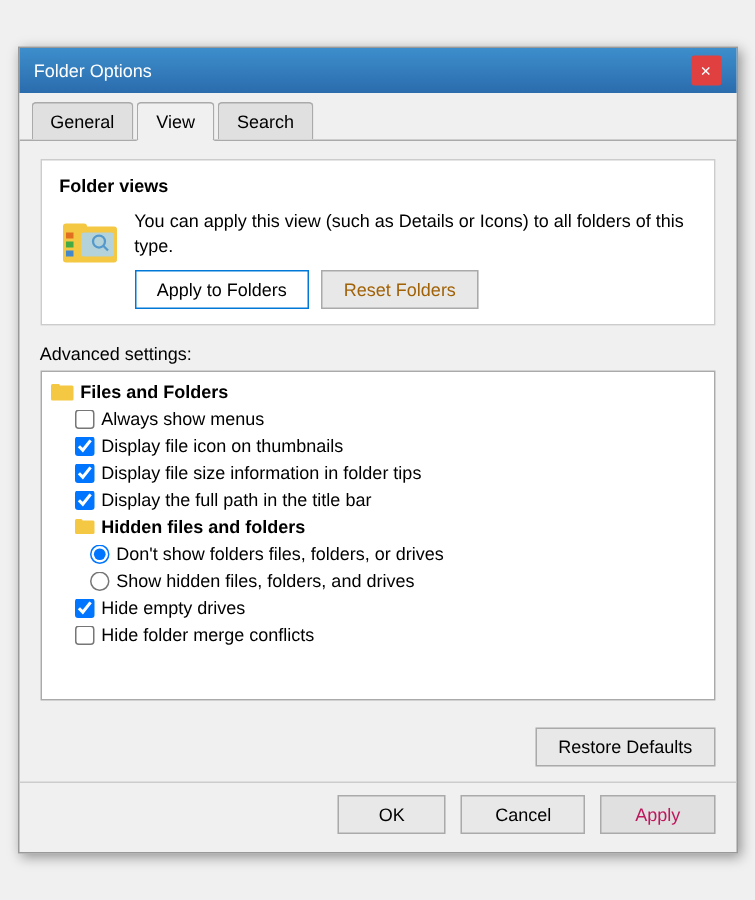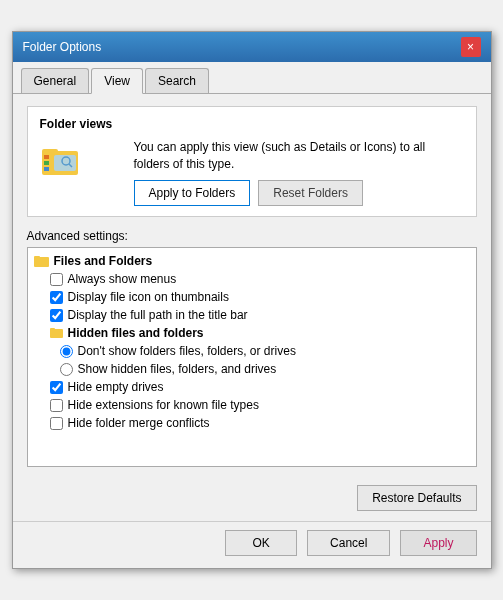--- a/index.html
+++ b/index.html
@@ -113,21 +113,21 @@
       border: 1px solid #0078d7;
       color: #000;
       font-size: 12px;
       cursor: pointer;
       height: 26px;
     }
     .btn-reset-folders {
       padding: 4px 14px;
       background: #e8e8e8;
       border: 1px solid #aaa;
-      color: #404040;
+      color: #a16207;
       font-size: 12px;
       cursor: pointer;
       height: 26px;
     }
     .advanced-label {
       font-size: 12px;
       margin-bottom: 4px;
     }
     .settings-list-container {
       border: 1px solid #aaa;
@@ -276,21 +276,21 @@
 
             <rect x="14" y="14" width="22" height="16" rx="2" fill="#a8d4f5" opacity="0.85"></rect>
             <circle cx="26" cy="20" r="4" fill="none" stroke="#5599cc" stroke-width="1.5"></circle>
             <line x1="29" y1="23" x2="32" y2="26" stroke="#5599cc" stroke-width="1.5"></line>
 
             <rect x="4" y="14" width="5" height="4" fill="#e07020"></rect>
             <rect x="4" y="20" width="5" height="4" fill="#44aa44"></rect>
             <rect x="4" y="26" width="5" height="4" fill="#4488cc"></rect>
           </svg>
         </div>
-        <div style="flex:1;margin-left:44px;">
+        <div style="flex:1;">
           <div class="folder-views-desc">You can apply this view (such as Details or Icons) to all folders of this type.</div>
           <div class="folder-views-buttons">
             <button class="btn-apply-folders">Apply to Folders</button>
             <button class="btn-reset-folders">Reset Folders</button>
           </div>
         </div>
       </div>
     </div>
 
     <div class="advanced-label">Advanced settings:</div>
@@ -308,20 +308,24 @@
         <div class="settings-item">
           <input type="checkbox" style="">
           <span>Always show menus</span>
         </div>
         <div class="settings-item">
           <input type="checkbox" checked="" style="">
           <span>Display file icon on thumbnails</span>
         </div>
         <div class="settings-item">
           <input type="checkbox" checked="" style="">
+          <span>Display file size information in folder tips</span>
+        </div>
+        <div class="settings-item">
+          <input type="checkbox" checked="" style="">
           <span>Display the full path in the title bar</span>
         </div>
 
         <div class="settings-sub-group">
           <svg class="settings-sub-group-icon" viewBox="0 0 14 12" xmlns="http://www.w3.org/2000/svg">
             <rect x="0" y="2" width="13" height="9" rx="1" fill="#f4c842"></rect>
             <rect x="0" y="1" width="5" height="3" rx="1" fill="#f4c842"></rect>
           </svg>
           <span>Hidden files and folders</span>
         </div>
@@ -333,24 +337,20 @@
           <input type="radio" name="hidden" style="">
           <span>Show hidden files, folders, and drives</span>
         </div>
 
         <div class="settings-item">
           <input type="checkbox" checked="" style="">
           <span>Hide empty drives</span>
         </div>
         <div class="settings-item">
           <input type="checkbox" style="">
-          <span>Hide extensions for known file types</span>
-        </div>
-        <div class="settings-item">
-          <input type="checkbox" style="">
           <span>Hide folder merge conflicts</span>
         </div>
 
       </div>
     </div>
   </div>
 
   <div class="bottom-buttons-row">
     <button class="btn-restore">Restore Defaults</button>
   </div>

